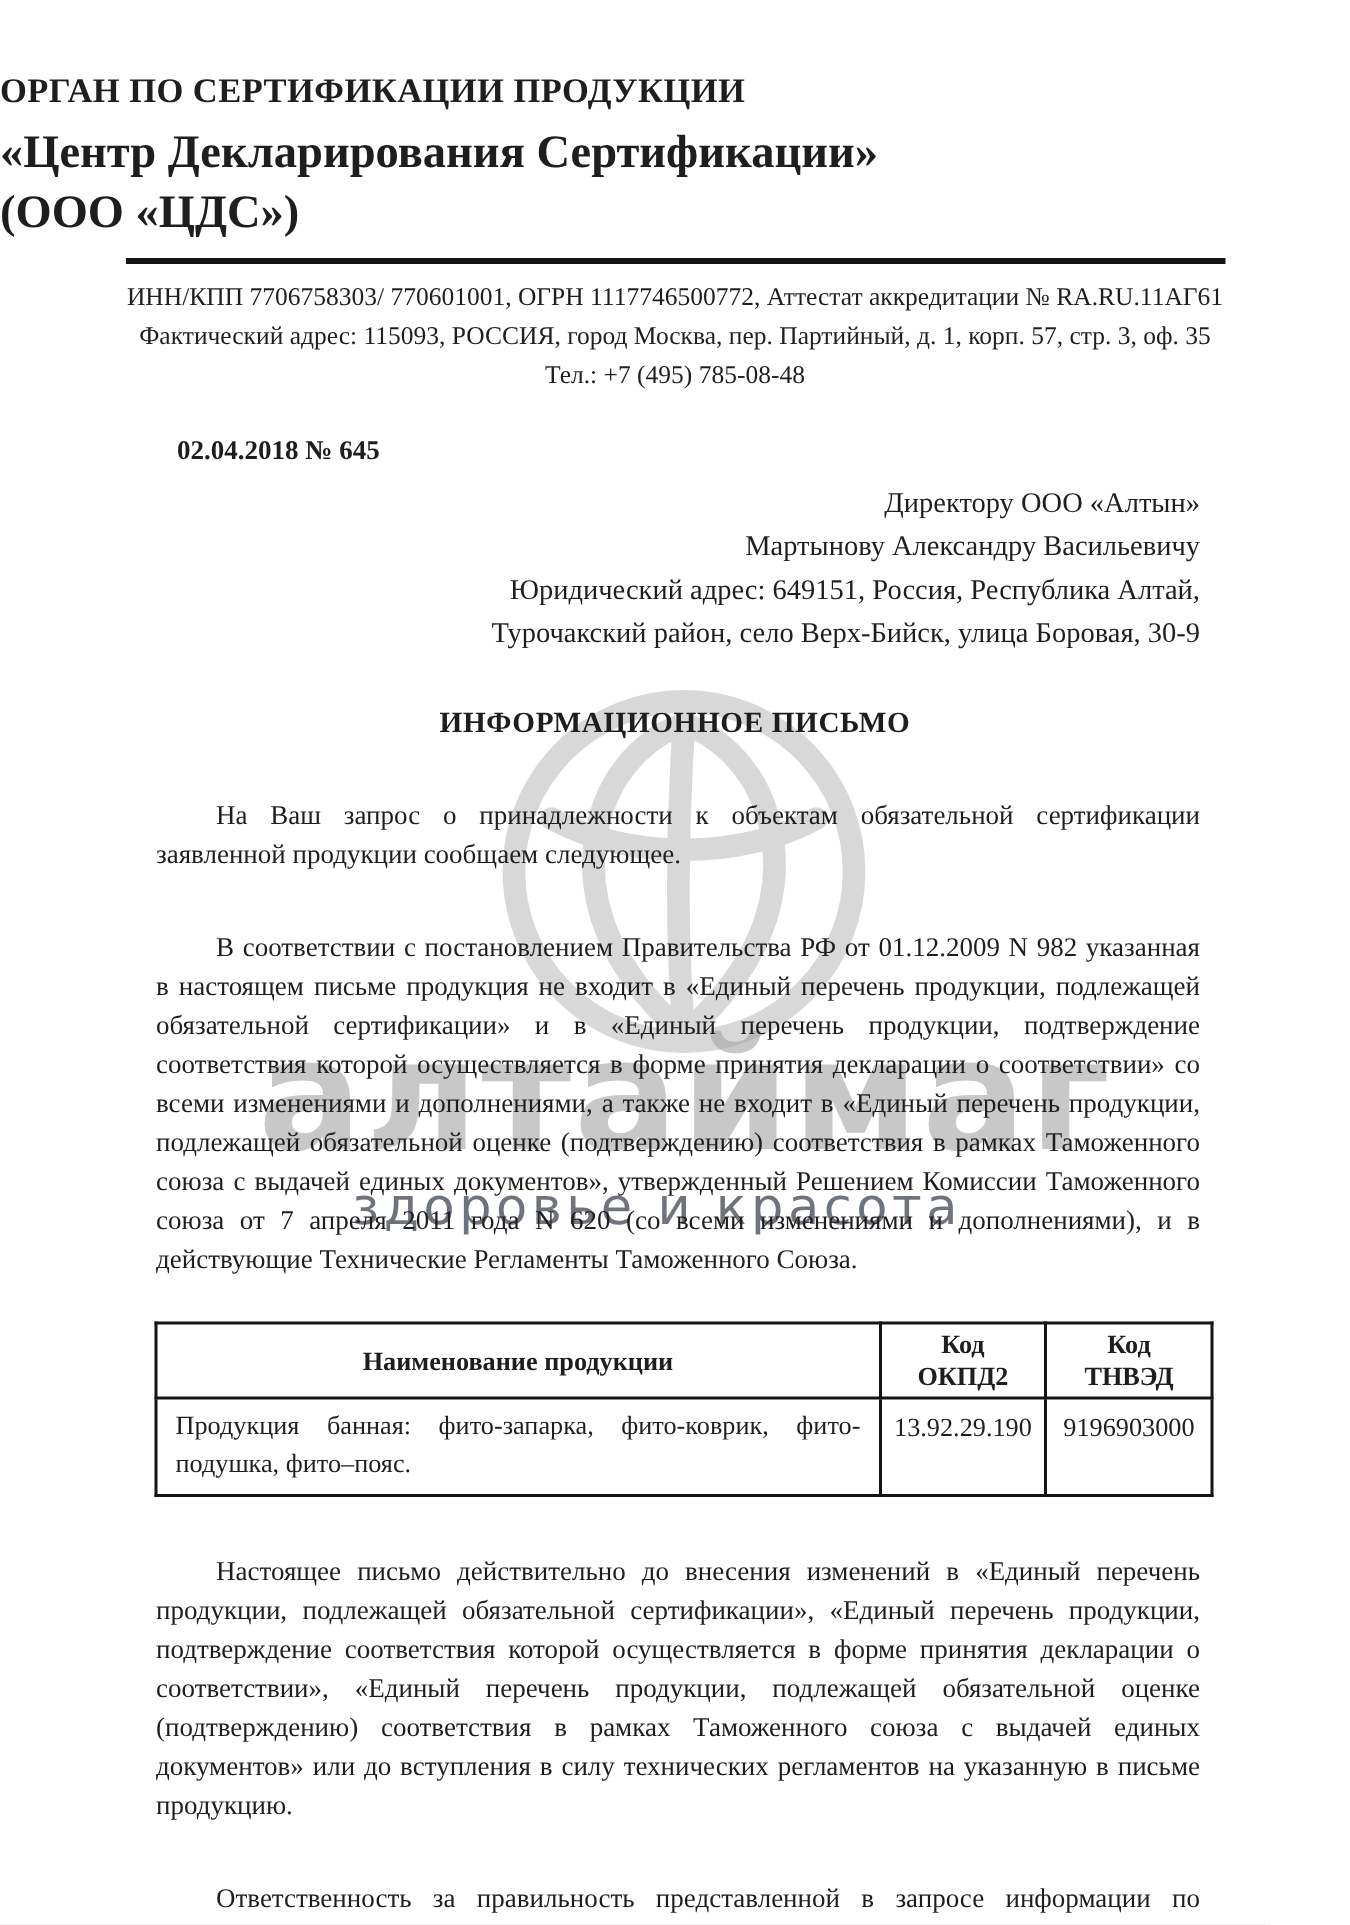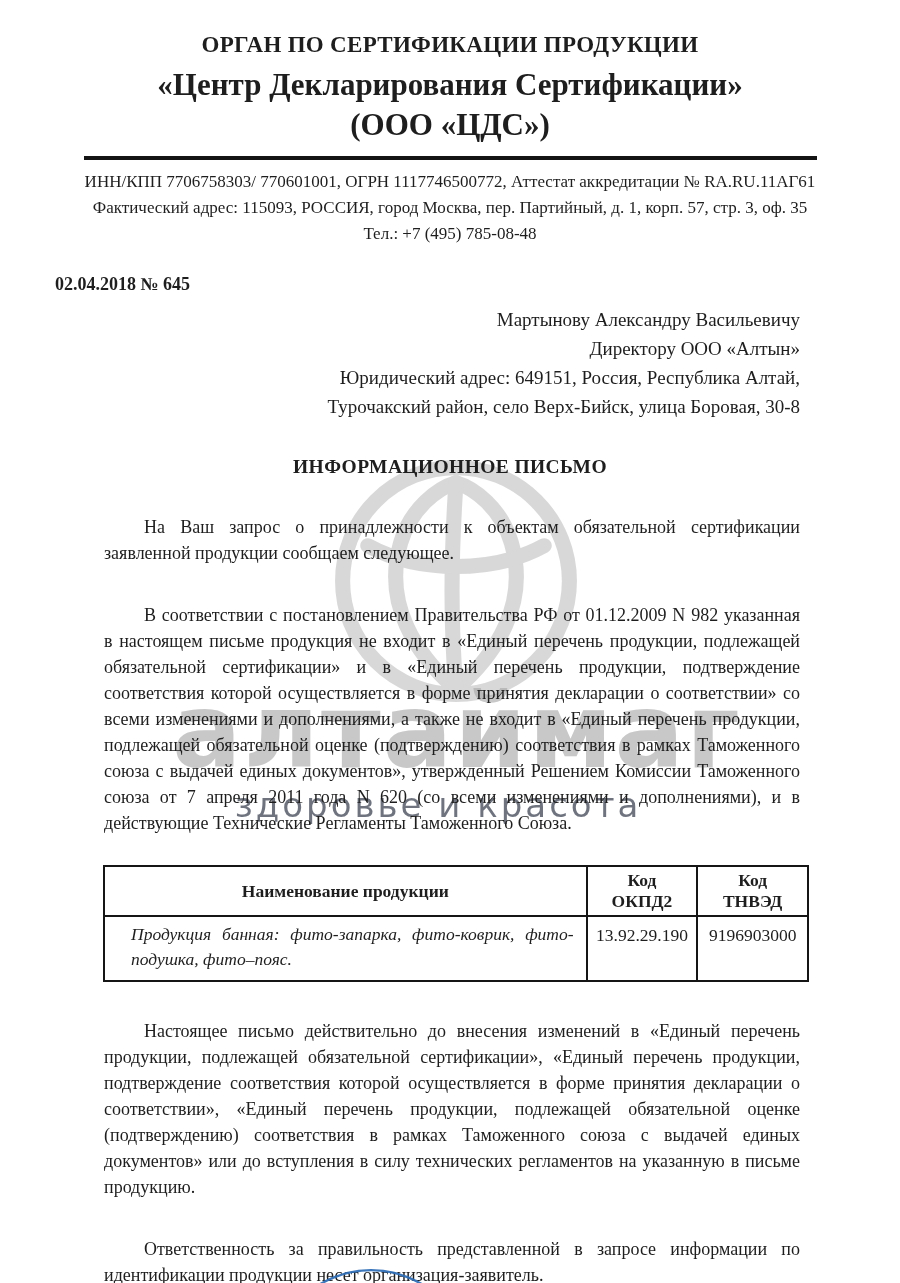--- a/index.html
+++ b/index.html
@@ -44,47 +44,47 @@
     font-family: "DejaVu Sans", "Liberation Sans", sans-serif;
     font-size: 34px;
     letter-spacing: 3px;
     color: #0f172a;
     opacity: 0.60;
     z-index: 0;
     line-height: 1;
   }
   
   .content { position: relative; z-index: 1; }
-  .header { padding-top: 32px; text-align: center; font-weight: bold; }
+  .header { padding-top: 48px; text-align: left; font-weight: bold; }
   .h-line1 { font-size: 23px; letter-spacing: 0.3px; }
   .h-line2 { font-size: 23px; margin-top: 10px; }
   .h-line3 { font-size: 31px; margin-top: 9px; }
   .h-line4 { font-size: 31px; margin-top: 4px; }
   .head-rule { margin: 13px auto 0; width: 733px; height: 4px; background: #141414; }
   .org-details { margin-top: 9px; text-align: center; font-size: 17px; line-height: 26px; }
-  .ref-line { margin: 27px 0 0 55px; font-weight: bold; font-size: 18px; }
+  .ref-line { margin: 27px 0 0 118px; font-weight: bold; font-size: 18px; }
   .addressee { margin: 10px 100px 0 0; text-align: right; font-size: 19px; line-height: 29px; }
   .doc-title { margin-top: 35px; text-align: center; font-weight: bold; font-size: 19.5px; letter-spacing: 0.4px; }
   .body-text { margin: 23px 100px 0 104px; }
   .body-text p {
     text-align: justify;
     font-size: 18px;
     line-height: 26px;
     text-indent: 40px;
     margin-top: 36px;
   }
   
   table.codes {
     margin: 29px 0 0 103px;
     width: 706px;
     border-collapse: collapse;
   }
   table.codes th, table.codes td { border: 2px solid #151515; }
   table.codes th { font-size: 17.5px; padding: 3px 20px; font-weight: bold; }
-  td.desc { font-size: 17.5px; line-height: 25px; padding: 5px 12px 8px 26px; text-align: justify; font-style: italic; }
+  td.desc { font-size: 17.5px; line-height: 25px; padding: 5px 12px 8px 12px; text-align: justify; }
   td.num { text-align: center; vertical-align: top; padding-top: 8px; font-size: 17.5px; width: 111px; }
   col.c1 { width: 494px; } col.c2 { width: 110px; } col.c3 { width: 102px; }
   .after-table { margin-top: 31px; }
   
   .closing { position: relative; margin-top: 12px; height: 250px; font-size: 18.5px; }
   .c-line { position: absolute; left: 104px; }
   .c1 { top: 8px; } .c2 { top: 38px; } .c3 { top: 68px; }
   .stamp-svg { position: absolute; left: 268px; top: -34px; width: 206px; height: 206px; opacity: 0.93; }
   .sig-svg { position: absolute; left: 286px; top: 4px; width: 212px; height: 122px; opacity: 0.95; }
   .stamp-ring-text { font-family: "Liberation Sans", sans-serif; }
@@ -118,24 +118,24 @@
 
     <div class="org-details">
       <div>ИНН/КПП 7706758303/ 770601001, ОГРН 1117746500772, Аттестат аккредитации № RA.RU.11АГ61</div>
       <div>Фактический адрес: 115093, РОССИЯ, город Москва, пер. Партийный, д. 1, корп. 57, стр. 3, оф. 35</div>
       <div>Тел.: +7 (495) 785-08-48</div>
     </div>
 
     <div class="ref-line">02.04.2018 № 645</div>
 
     <div class="addressee">
+      <div>Директору ООО «Алтын»</div>
       <div>Мартынову Александру Васильевичу</div>
-      <div>Директору ООО «Алтын»</div>
       <div>Юридический адрес: 649151, Россия, Республика Алтай,</div>
-      <div>Турочакский район, село Верх-Бийск, улица Боровая, 30-8</div>
+      <div>Турочакский район, село Верх-Бийск, улица Боровая, 30-9</div>
     </div>
 
     <div class="doc-title">ИНФОРМАЦИОННОЕ ПИСЬМО</div>
 
     <div class="body-text">
       <p>На Ваш запрос о принадлежности к объектам обязательной сертификации заявленной продукции сообщаем следующее.</p>
       <p>В соответствии с постановлением Правительства РФ от 01.12.2009 N 982 указанная в настоящем письме продукция не входит в «Единый перечень продукции, подлежащей обязательной сертификации» и в «Единый перечень продукции, подтверждение соответствия которой осуществляется в форме принятия декларации о соответствии» со всеми изменениями и дополнениями, а также не входит в «Единый перечень продукции, подлежащей обязательной оценке (подтверждению) соответствия в рамках Таможенного союза с выдачей единых документов», утвержденный Решением Комиссии Таможенного союза от 7 апреля 2011 года N 620 (со всеми изменениями и дополнениями), и в действующие Технические Регламенты Таможенного Союза.</p>
     </div>
 
     <table class="codes">

